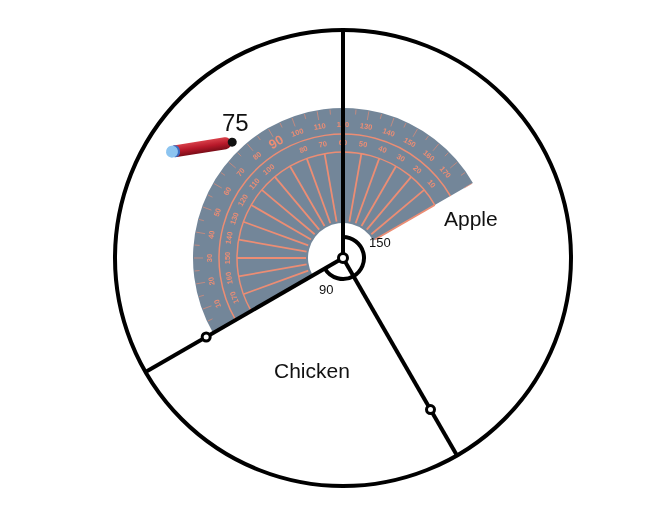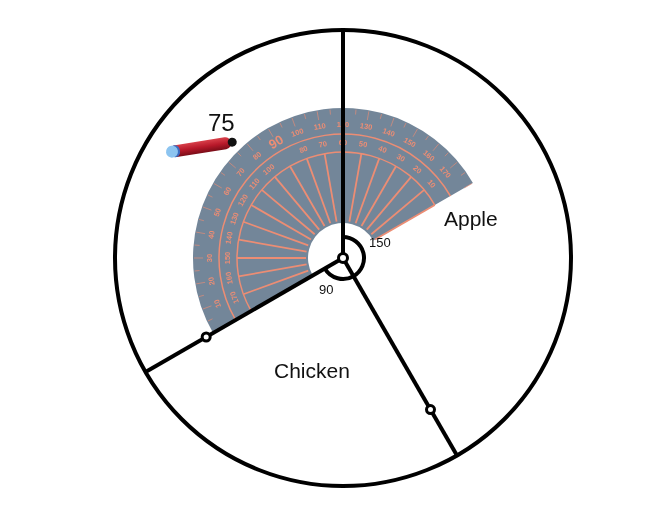--- a/index.html
+++ b/index.html
@@ -132,18 +132,18 @@
       </defs>
       <g transform="translate(170,152) rotate(-9)">
         <rect x="0" y="-6" width="62" height="12" rx="6" fill="url(#pencilGrad)"></rect>
         <rect x="0" y="-6" width="10" height="12" rx="5" fill="#3a6cc0"></rect>
         <ellipse cx="2" cy="0" rx="6" ry="6" fill="#8cc4f0"></ellipse>
         <circle cx="63" cy="0" r="4.5" fill="#111"></circle>
       </g>
     </g>
   </svg>
 
-  <div class="label reading" style="left:208px; top:109px;text-align:right;">75</div>
+  <div class="label reading" style="left:222px; top:109px;text-align:right;">75</div>
   <div class="label slice-label" style="left:444px; top:207px;">Apple</div>
   <div class="label slice-label" style="left:274px; top:359px;">Chicken</div>
   <div class="label angle-label" style="left:369px; top:235px;">150</div>
   <div class="label angle-label" style="left:319px; top:282px;">90</div>
 </div>
 
 </body></html>

